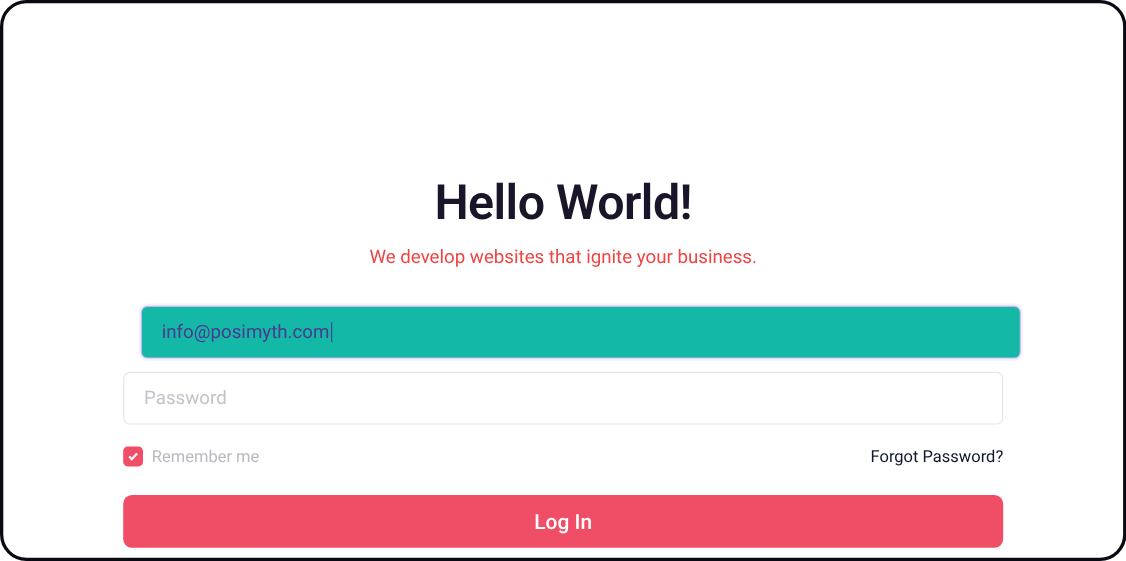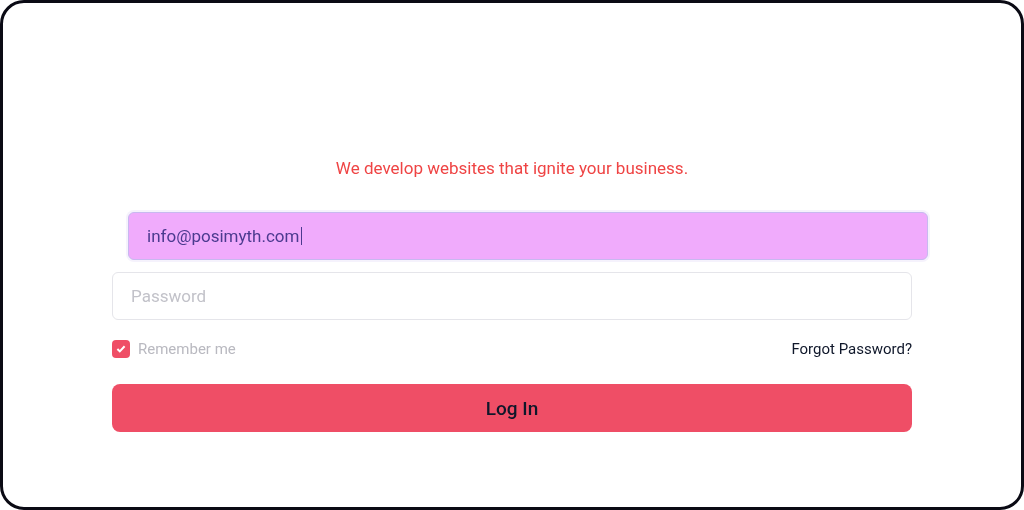--- a/index.html
+++ b/index.html
@@ -74,21 +74,21 @@
       height: 18px;
       background: #4b3a8f;
       vertical-align: middle;
       margin-left: 2px;
     }
     
     .email-display {
       width: 800px;
       height: 48px;
       border: 1px solid #c8b8f0;
-      background: #f0abfc;
+      background: #14b8a6;
       border-radius: 6px;
       padding: 0 18px;
       font-size: 17px;
       display: flex;
       align-items: center;
       color: #4b3a8f;
       margin-bottom: 12px;
       box-shadow: 0 0 0 2px rgba(200, 184, 240, 0.18);
       margin-left: 32px;
     }
@@ -137,35 +137,36 @@
       font-size: 15px;
       color: #0f172a;
       text-decoration: none;
       cursor: pointer;
     }
     
     .login-btn {
       width: 800px;
       height: 48px;
       background: #ef4e66;
-      color: #0f172a;
+      color: #ffffff;
       border: none;
       border-radius: 8px;
       font-size: 19px;
       font-weight: 500;
       cursor: pointer;
       font-family: inherit;
     }
   </style>
 </head>
 <body>
 
 <div class="window">
   <div class="container">
 
+    <h1 class="title">Hello World!</h1>
 
     <p class="subtitle">We develop websites that ignite your business.</p>
 
     <div class="email-display">
       <span>info@posimyth.com</span>
         <span class="caret"></span>
     </div>
 
     <input type="password" class="input-field" placeholder="Password" style="">
 

